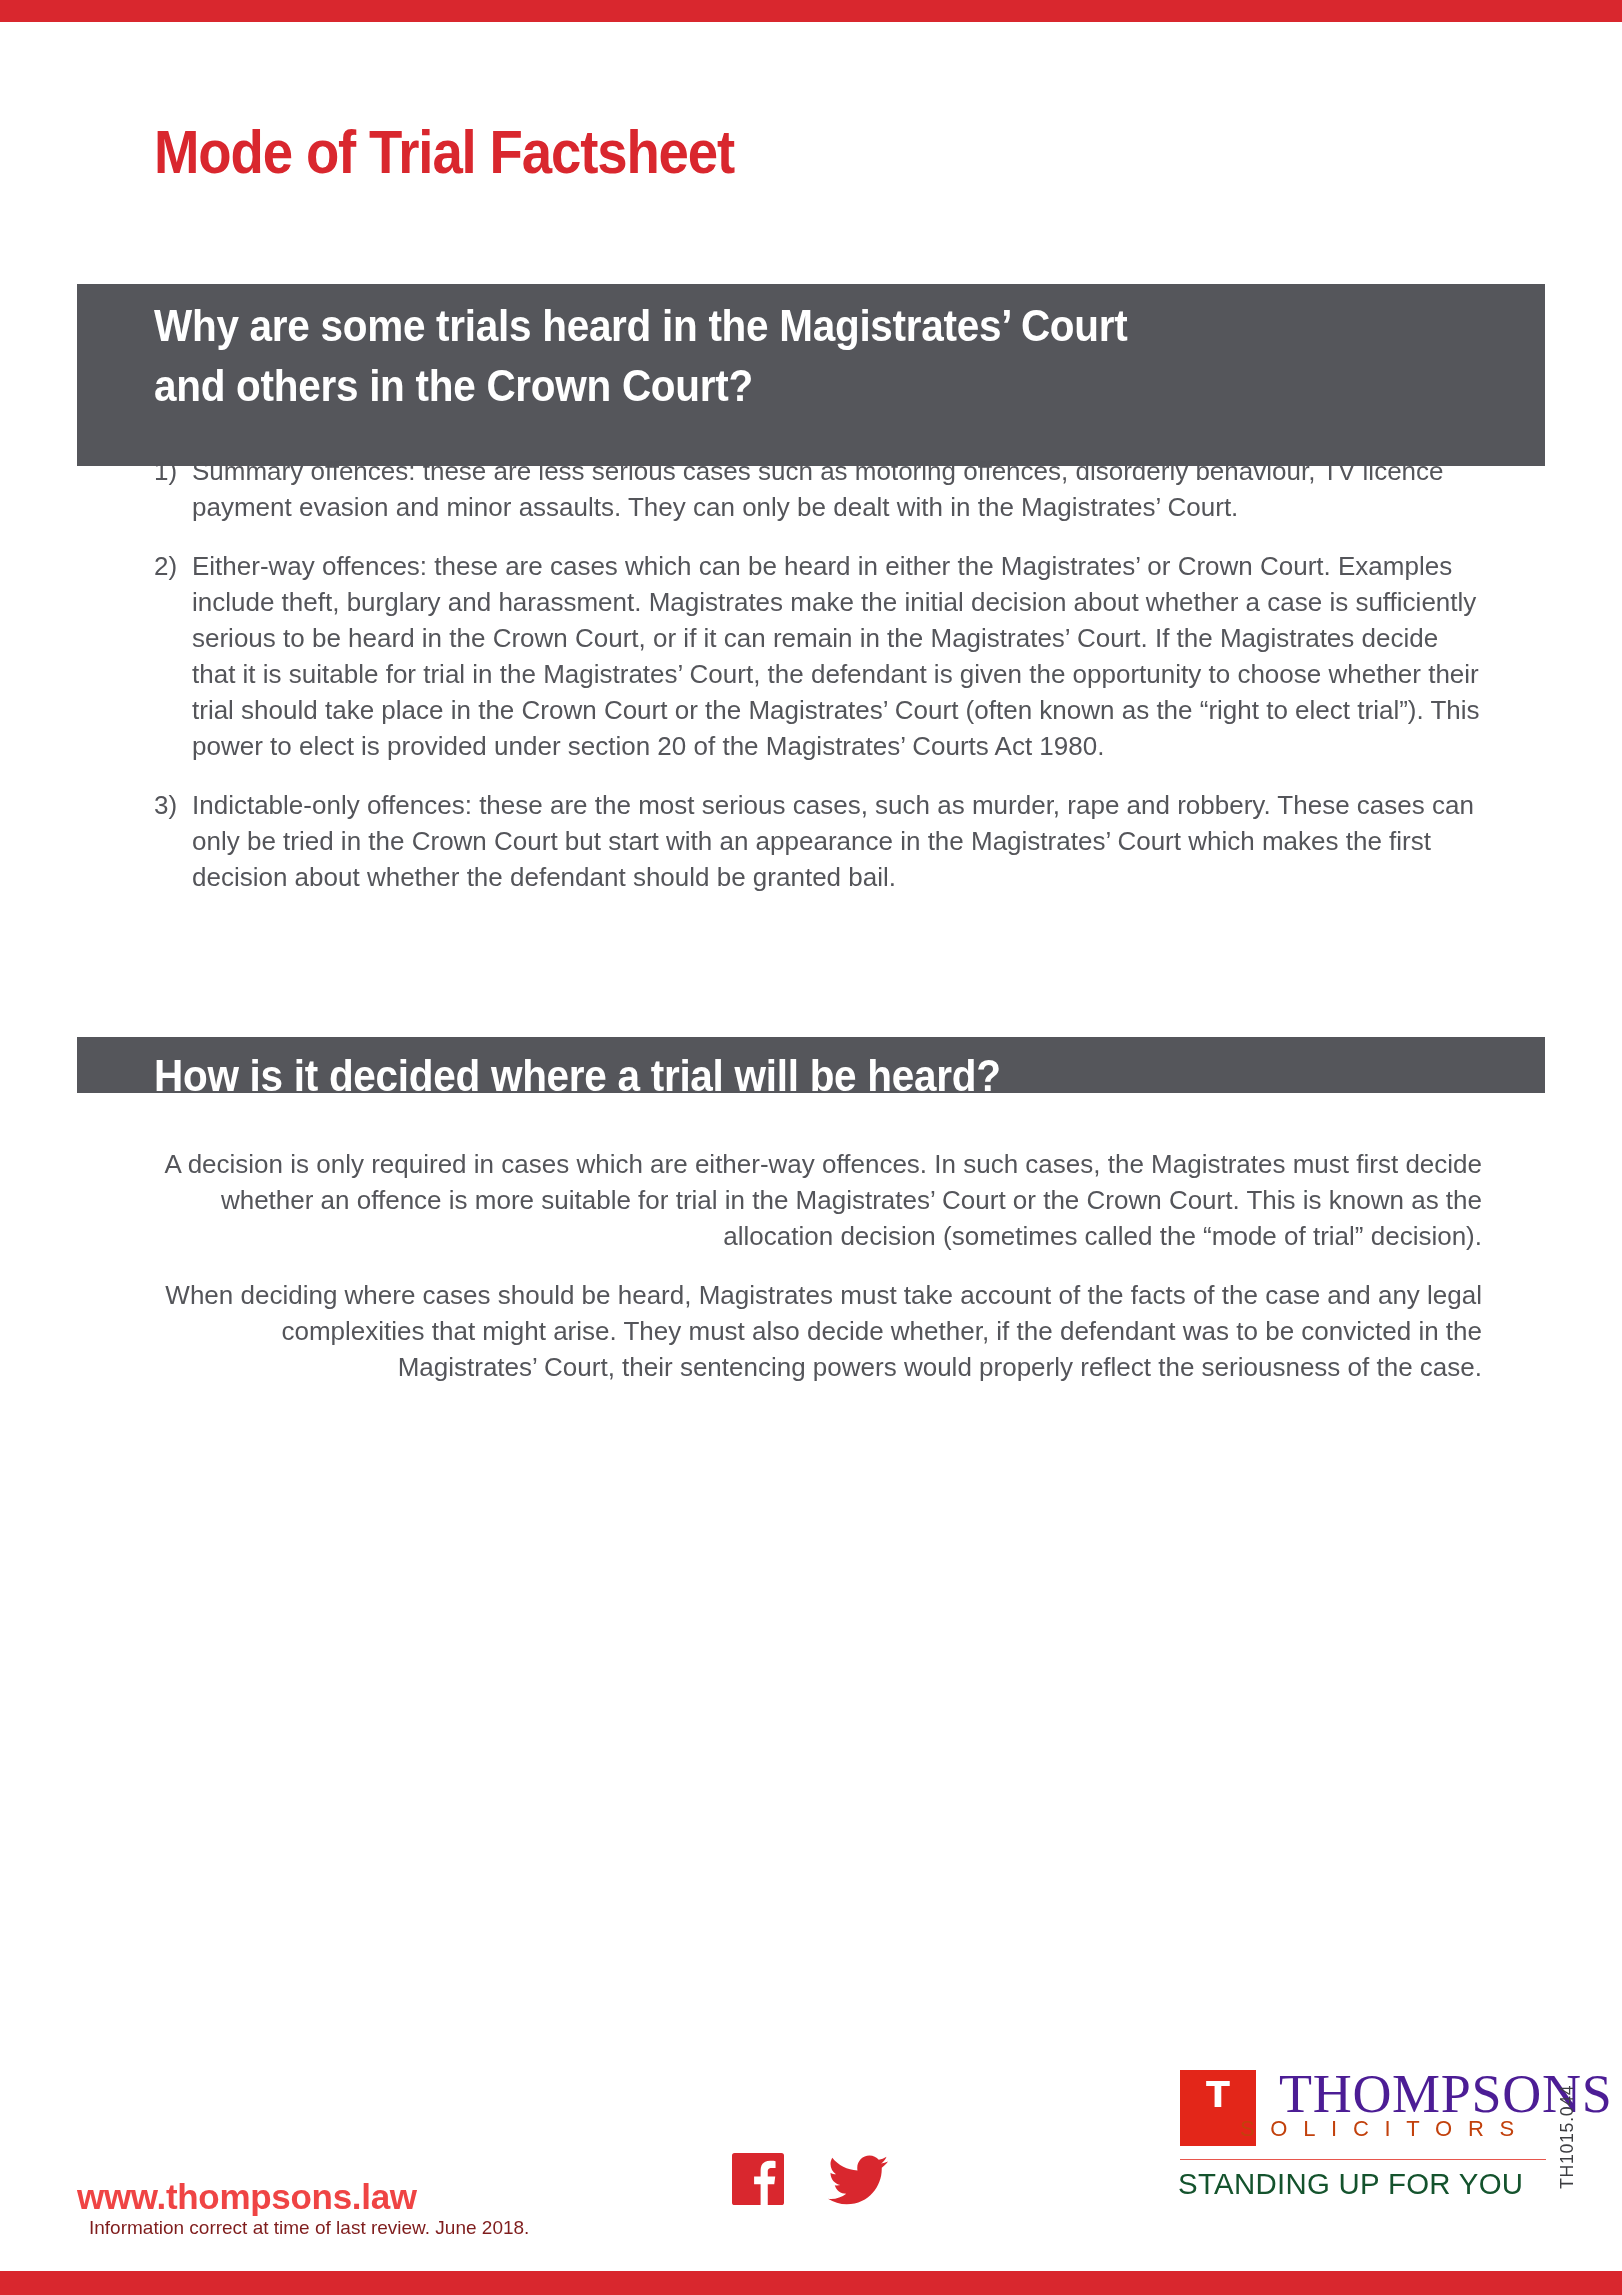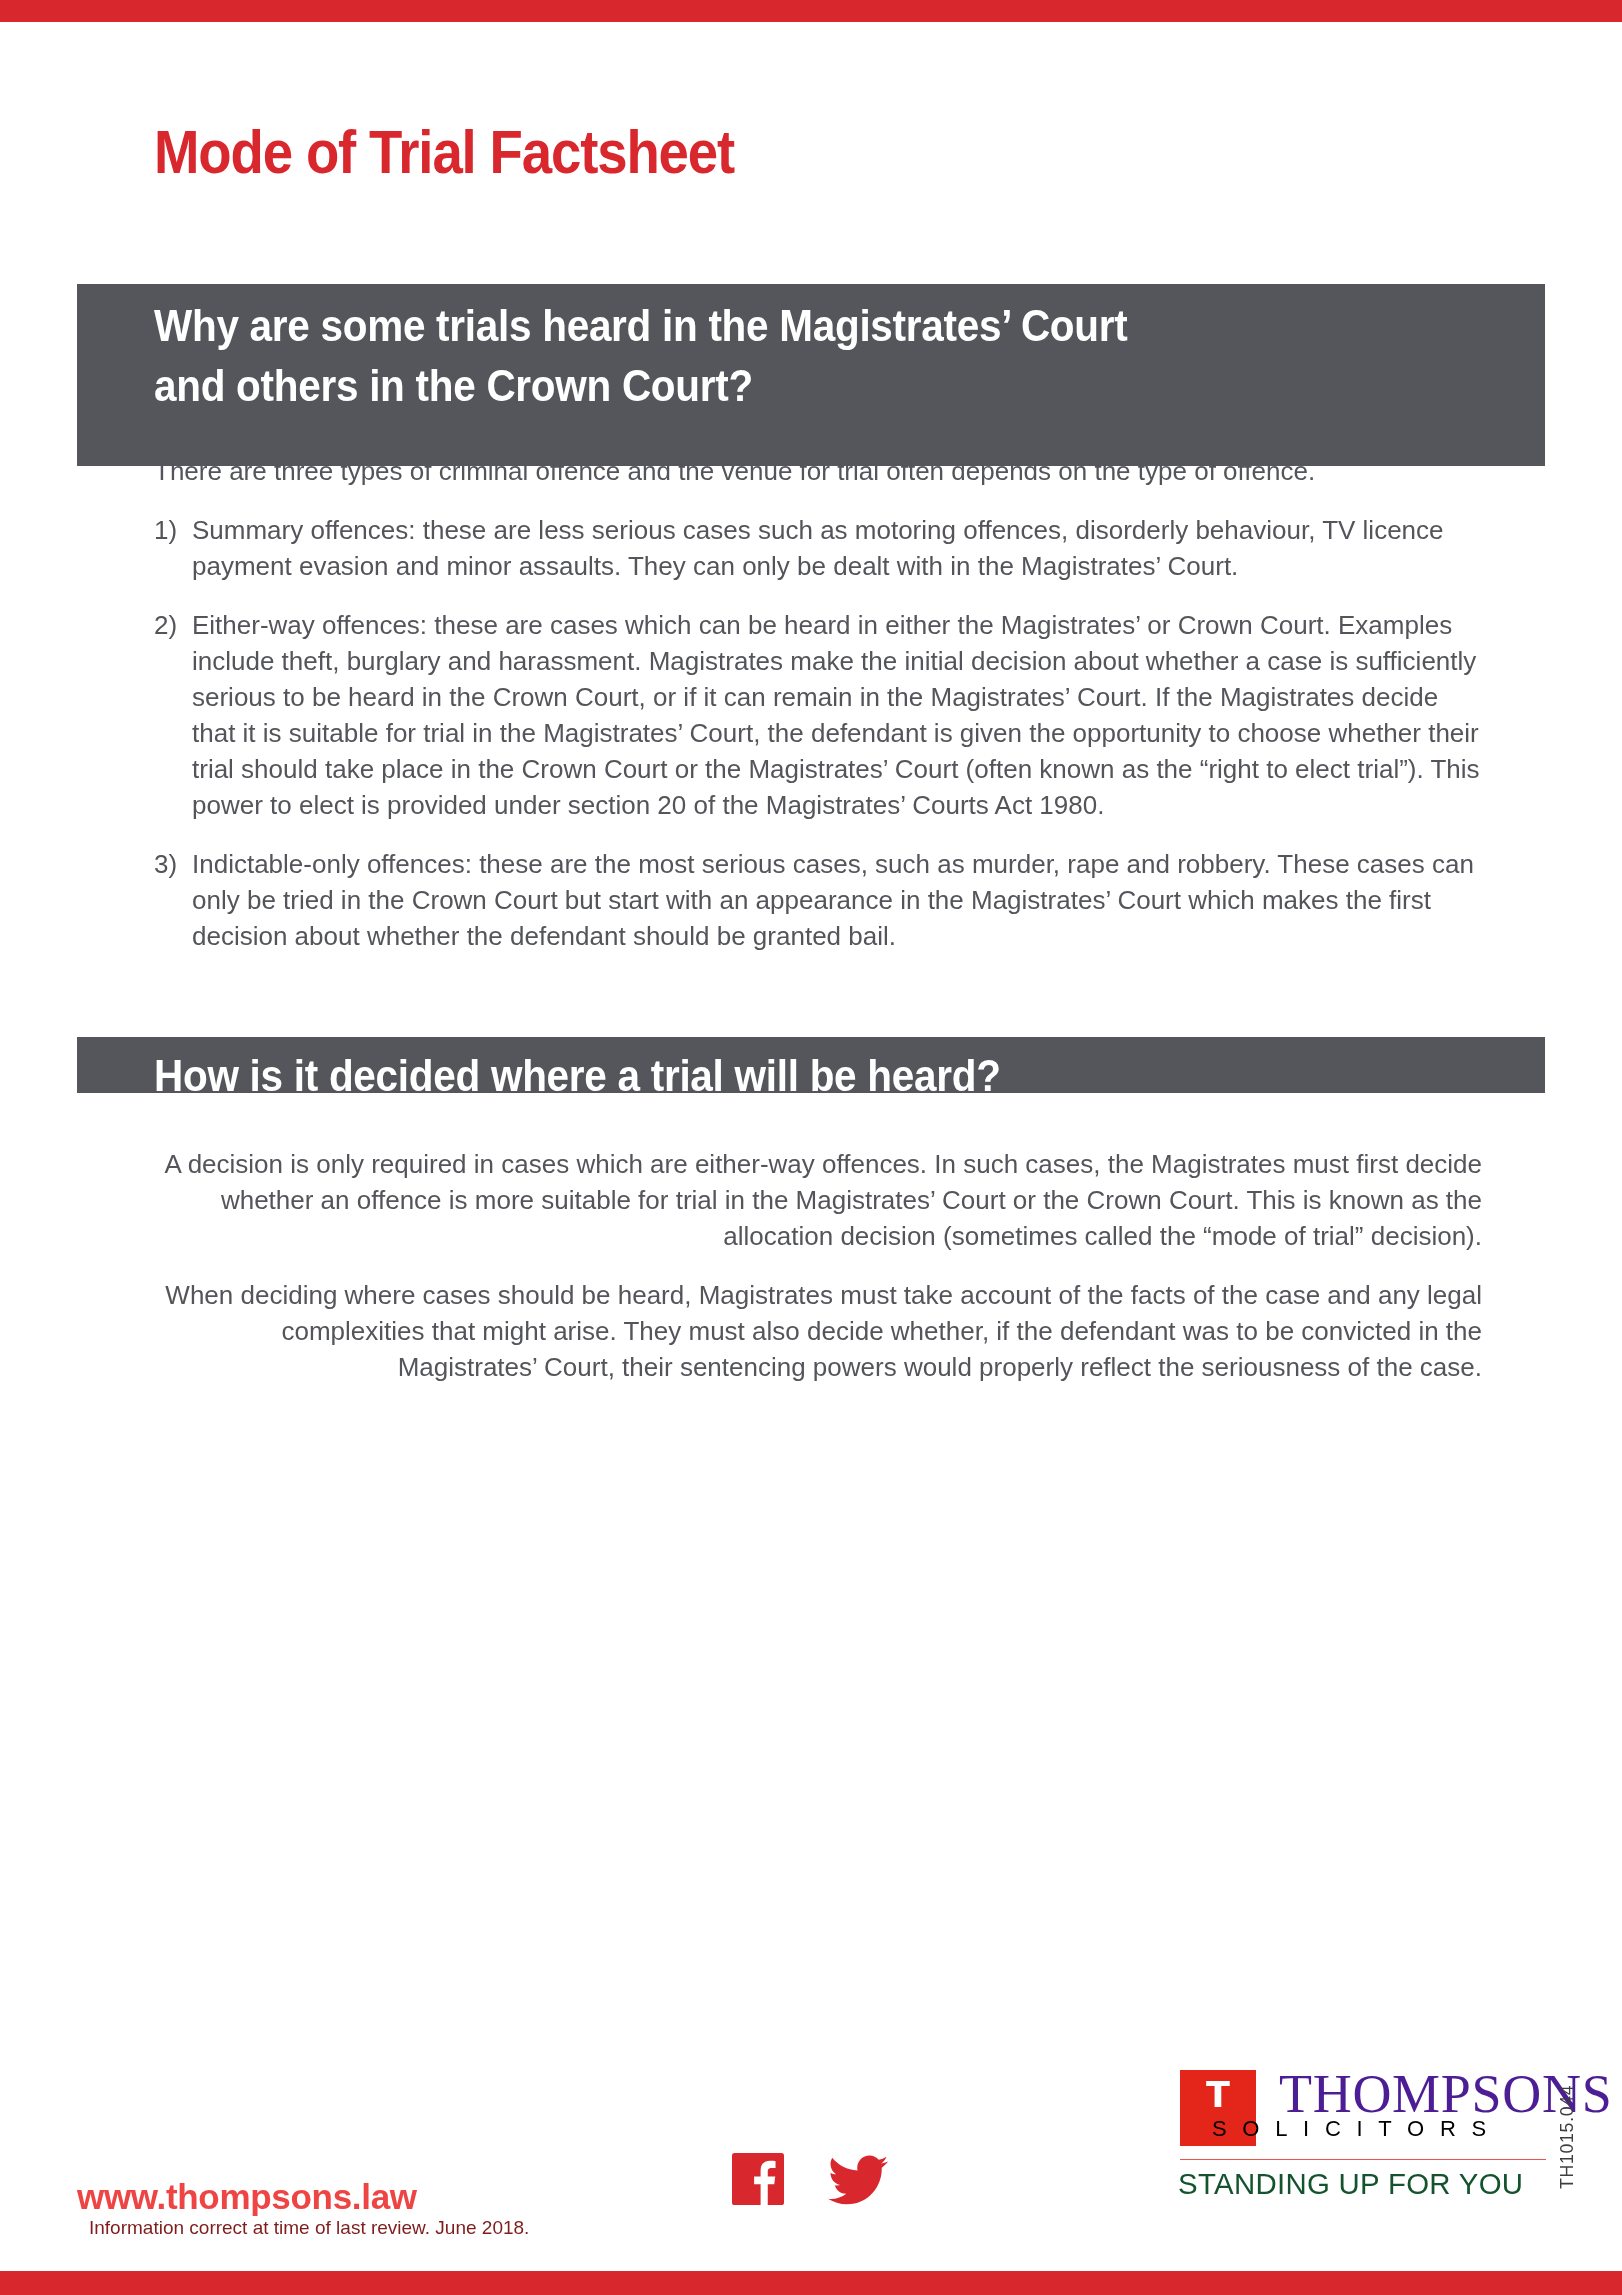--- a/index.html
+++ b/index.html
@@ -67,22 +67,22 @@
     .logo-box span {
       position: absolute; left: 26px; top: 5.2px; font-size: 35px; font-weight: bold;
       font-family: "DejaVu Sans", sans-serif;
     }
     .logo-name {
       position: absolute; left: 1279px; top: 2071px;
       font-family: "Liberation Serif", serif; font-size: 54px; color: #4c1d95;
       letter-spacing: 0.7px; line-height: 46px;
     }
     .logo-sub {
-      position: absolute; left: 1212px; top: 2116px;
-      font-family: "Liberation Sans", sans-serif; font-size: 22px; color: #000000;
+      position: absolute; left: 1240px; top: 2116px;
+      font-family: "Liberation Sans", sans-serif; font-size: 22px; color: #c2410c;
       letter-spacing: 15.7px; line-height: 26px;
     }
     .logo-rule {
       position: absolute; left: 1180px; top: 2159px; width: 366px; height: 1.3px; background: #e8564d;
     }
     .tagline {
       position: absolute; left: 1178px; top: 2167px;
       font-size: 29.4px; color: #14532d; letter-spacing: 0.3px;
       font-family: "Liberation Sans", sans-serif;
     }
@@ -99,21 +99,20 @@
 <div class="top-bar"></div>
 
 <h1 class="title">Mode of Trial Factsheet</h1>
 
 <div class="band band-1">
   <h2>Why are some trials heard in the Magistrates’ Court</h2>
   <h2>and others in the Crown Court?</h2>
 </div>
 
 <div class="body-text section-1">
-  <p>There are three types of criminal offence and the venue for trial often depends on the type of offence.</p>
   <ol class="num-list">
     <li>
       <span class="num">1)</span>
       <span class="txt">Summary offences: these are less serious cases such as motoring offences, disorderly behaviour, TV licence payment evasion and minor assaults. They can only be dealt with in the Magistrates’ Court.</span>
     </li>
     <li>
       <span class="num">2)</span>
       <span class="txt">Either-way offences: these are cases which can be heard in either the Magistrates’ or Crown Court. Examples include theft, burglary and harassment. Magistrates make the initial decision about whether a case is sufficiently serious to be heard in the Crown Court, or if it can remain in the Magistrates’ Court. If the Magistrates decide that it is suitable for trial in the Magistrates’ Court, the defendant is given the opportunity to choose whether their trial should take place in the Crown Court or the Magistrates’ Court (often known as the “right to elect trial”). This power to elect is provided under section 20 of the Magistrates’ Courts Act 1980.</span>
     </li>
     <li>

